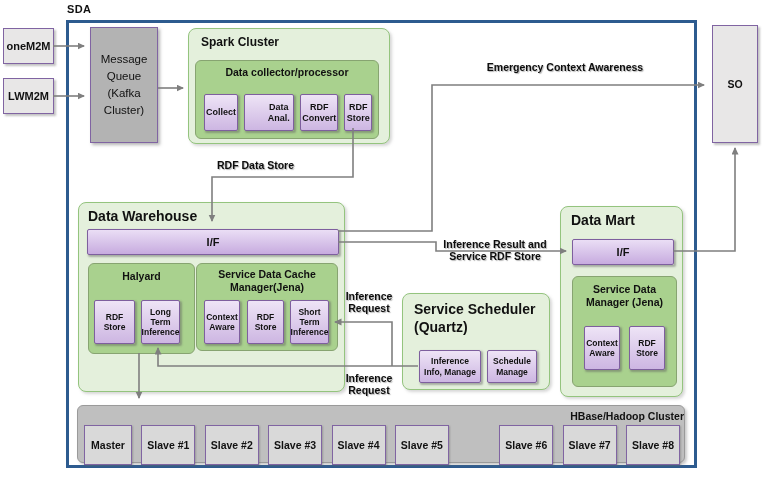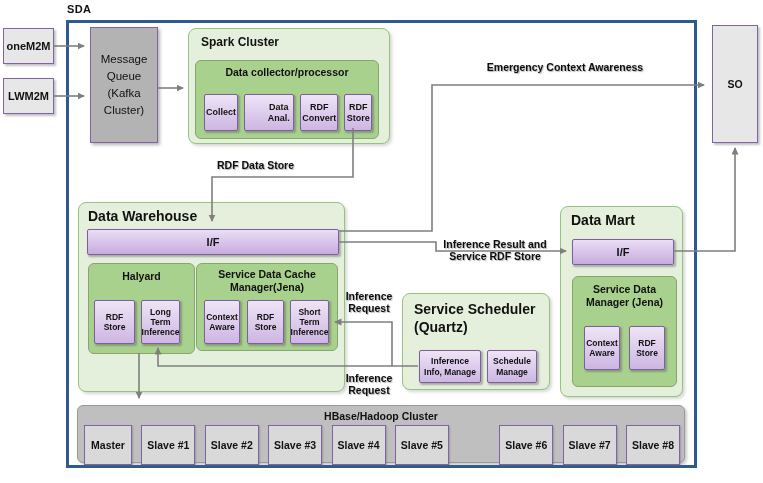--- a/index.html
+++ b/index.html
@@ -109,21 +109,21 @@
       <span>I/F</span>
     </div>
     <div class="abs green-mid" style="left:11px;top:69px;width:105px;height:111px;">
       <div class="panel-title center" style="top:6px;font-size:10.5px;line-height:1.25;padding:0 8px;">Service Data Manager (Jena)</div>
       <div class="abs chip" style="left:11px;top:49px;width:36px;height:44px;">Context Aware</div>
       <div class="abs chip" style="left:56px;top:49px;width:36px;height:44px;">RDF Store</div>
     </div>
   </div>
 
   <div class="abs hbase" style="left:77px;top:405px;width:608px;height:58px;">
-    <div class="panel-title center" style="top:4px;font-size:10.5px;">HBase/Hadoop Cluster</div>
+    <div class="panel-title center" style="top:4px;font-size:10.5px;text-align:right;">HBase/Hadoop Cluster</div>
     <div class="abs row" style="left:6px;top:19px;width:596px;height:40px;justify-content:space-between;">
       <div class="node" style="width:46px;">Master</div>
       <div class="node" style="width:52px;">Slave #1</div>
       <div class="node" style="width:52px;">Slave #2</div>
       <div class="node" style="width:52px;">Slave #3</div>
       <div class="node" style="width:52px;">Slave #4</div>
       <div class="node" style="width:52px;">Slave #5</div>
       <div class="node" style="width:52px;margin-left:41px;">Slave #6</div>
       <div class="node" style="width:52px;">Slave #7</div>
       <div class="node" style="width:52px;">Slave #8</div>

